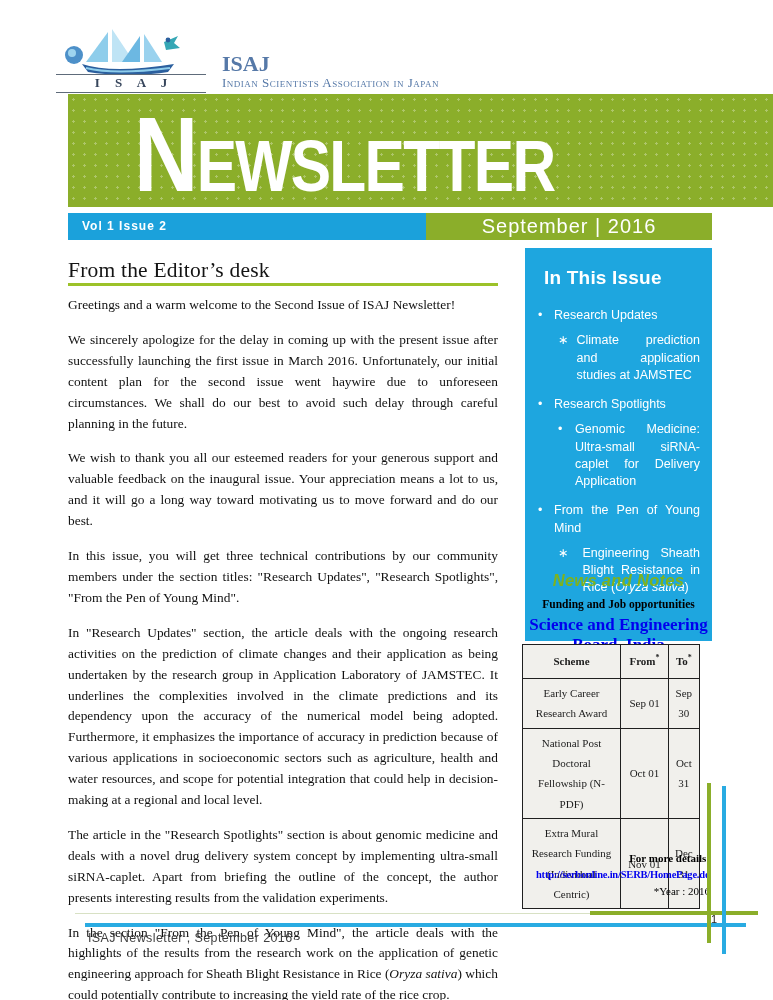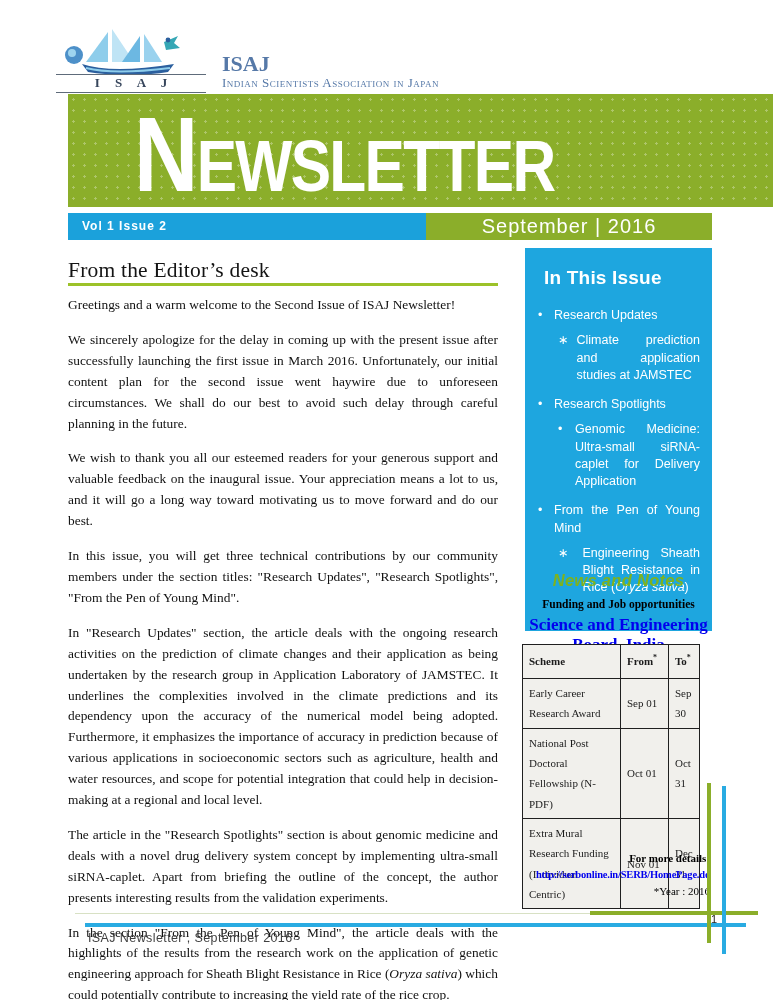--- a/index.html
+++ b/index.html
@@ -54,21 +54,21 @@
   .editor-title {
     font-family:"Liberation Serif", serif; font-size:21.5px; font-weight:400; color:#141414;
     border-bottom:3px solid #9cc229; margin-bottom:9px; letter-spacing:0.2px;
   }
   .editor-col p { font-size:13.4px; line-height:1.56; text-align:justify; margin-bottom:14px; }
   .italic { font-style:italic; }
 
   
   .iti-box {
     position:absolute; left:525px; top:248px; width:187px; background:#1ea6df; color:#fff;
-    font-family:"Liberation Sans", sans-serif; padding:15px 12px 22px 13px; min-height:308px;
+    font-family:"Liberation Sans", sans-serif; padding:15px 12px 32px 13px; min-height:308px;
   }
   .iti-title { font-size:19px; font-weight:bold; margin:4px 0 18px 6px; letter-spacing:0.2px; }
   .iti-item { display:flex; gap:8px; font-size:12.5px; line-height:1.38; margin-bottom:8px; }
   .iti-item .blt { flex:0 0 8px; }
   .iti-item .txt { flex:1; text-align:justify; }
   .iti-sub { display:flex; gap:8px; font-size:12.5px; line-height:1.38; margin:0 0 12px 20px; }
   .iti-sub .blt { flex:0 0 9px; }
   .iti-sub .txt { flex:1; text-align:justify; }
   .iti-sub.wide-gap { gap:14px; }
 
@@ -87,21 +87,21 @@
     font-family:"Liberation Serif", serif; font-weight:bold; font-size:17px; color:#0000ee;
   }
 
   
   .nn-table {
     position:absolute; left:522px; top:644px; border-collapse:collapse;
     font-family:"Liberation Serif", serif; font-size:11px; color:#1c1c1c;
   }
   .nn-table th, .nn-table td {
     border:1.6px solid #1f1f1f; background:#f1f0ec; padding:4px 6px;
-    line-height:1.85; text-align:left; vertical-align:middle; font-weight:normal;margin-left:48px;
+    line-height:1.85; text-align:center; vertical-align:middle; font-weight:normal;margin-left:48px;
   }
   .nn-table th { font-weight:bold; height:34px; }
   .nn-table .c-scheme { width:98px; }
   .nn-table .c-from { width:48px; }
   .nn-table .c-to { width:24px; }
   .nn-table sup { font-size:8px; }
 
   
   .nn-notes { position:absolute; left:522px; top:850px; width:188px; text-align:right;
     font-family:"Liberation Serif", serif; font-size:11px; color:#000; line-height:1.55; }

